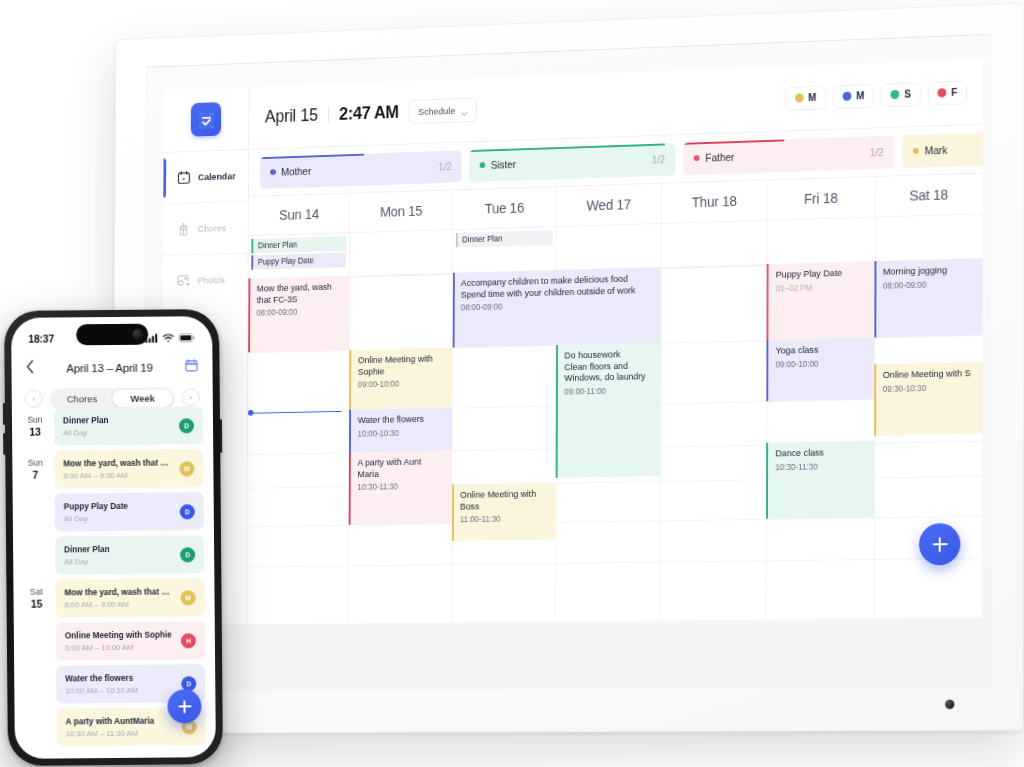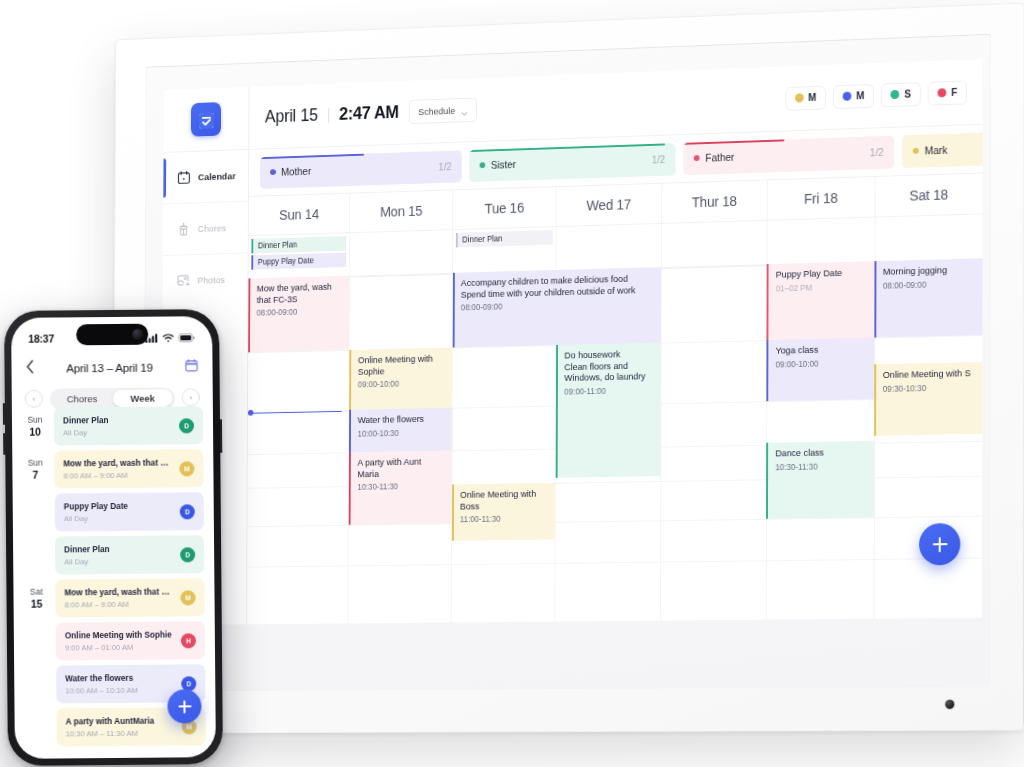--- a/index.html
+++ b/index.html
@@ -470,21 +470,21 @@
         <div>Chores</div>
         <div class="on">Week</div>
       </div>
       <span class="circ-btn">›</span>
     </div>
 
     <div class="ph-list" id="ph-list">
         <div class="ph-group">
           <div class="ph-daylbl">
             <div class="d1">Sun</div>
-            <div class="d2">10</div>
+            <div class="d2">13</div>
           </div>
           <div class="ph-evs">
             <div class="ph-ev" style="background: rgb(232, 245, 240);">
               <div class="txt">
                 <div class="n">Dinner Plan</div>
                 <div class="s">All Day</div>
               </div>
               <div class="ph-badge" style="background: rgb(31, 156, 114);">D</div>
             </div>
           </div>
@@ -527,21 +527,21 @@
             <div class="ph-ev" style="background: rgb(251, 246, 221);">
               <div class="txt">
                 <div class="n">Mow the yard, wash that FC–3S</div>
                 <div class="s">8:00 AM – 9:00 AM</div>
               </div>
               <div class="ph-badge" style="background: rgb(226, 193, 88);">M</div>
             </div>
             <div class="ph-ev" style="background: rgb(253, 238, 241);">
               <div class="txt">
                 <div class="n">Online Meeting with Sophie</div>
-                <div class="s">9:00 AM – 01:00 AM</div>
+                <div class="s">5:00 AM – 10:00 AM</div>
               </div>
               <div class="ph-badge" style="background: rgb(228, 74, 99);">H</div>
             </div>
             <div class="ph-ev" style="background: rgb(236, 235, 250);">
               <div class="txt">
                 <div class="n">Water the flowers</div>
                 <div class="s">10:00 AM – 10:10 AM</div>
               </div>
               <div class="ph-badge" style="background: rgb(58, 88, 230);">D</div>
             </div>

